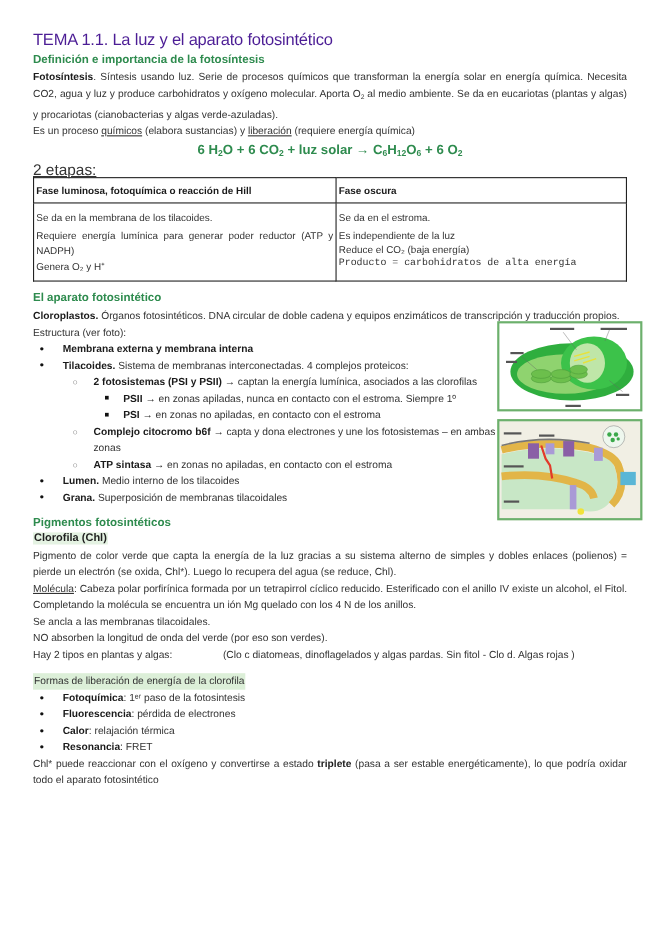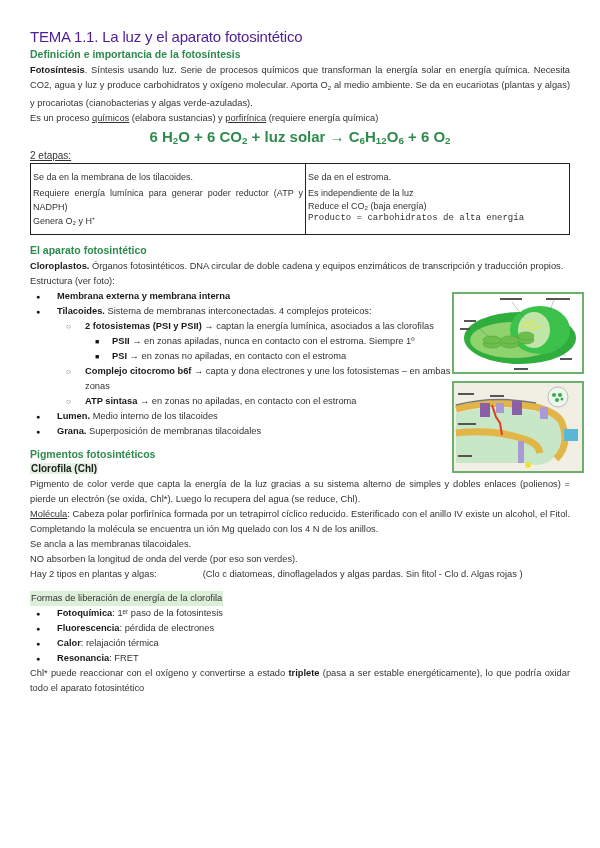--- a/index.html
+++ b/index.html
@@ -6,21 +6,21 @@
   body { width: 600px; height: 848px; position: relative; overflow: hidden;
          font-family: "Liberation Sans", sans-serif; color: #333; font-size: 9.3px; }
   .page { position: absolute; left: 30px; top: 28px; width: 540px; }
   .title { font-size: 15px; color: #4c1d95; font-weight: normal; margin: 0 0 3px 0; letter-spacing: -0.2px; }
   .h2 { font-size: 10.5px; color: #2e8b4e; font-weight: bold; margin: 0 0 3px 0; }
   .h3 { font-size: 10px; color: #1e1e1e; font-weight: bold; margin: 0 0 3px 0; display: inline-block; background: #e4f2e2; padding: 0 1px; }
   p { margin: 0; line-height: 15px; }
   .just { text-align: justify; }
   b { color: #1a1a1a; }
   u { text-decoration: underline; }
-  .eq { text-align: center; color: #2e8b4e; font-weight: bold; font-size: 15px; margin: 2px 0 4px 0; }
+  .eq { text-align: center; color: #2e8b4e; font-weight: bold; font-size: 12px; margin: 2px 0 4px 0; }
   sub { font-size: 65%; vertical-align: -2px; }
   table { border-collapse: collapse; width: 540px; margin-top: 1px; }
   td, th { border: 1px solid #222; vertical-align: top; padding: 6px 2px; font-size: 9px; text-align: left; line-height: 14px; }
   th { font-weight: bold; color: #1a1a1a; padding: 4px 2px; }
   .col1 { width: 270px; }
   ul { margin: 0; padding-left: 0; list-style: none; }
   li { position: relative; line-height: 15px; }
   .l1 { padding-left: 27px; }
   .l1::before { content: "●"; position: absolute; left: 6px; font-size: 7px; color: #111; }
   .l2 { padding-left: 55px; }
@@ -33,25 +33,29 @@
   .fig2 { left: 452px; top: 381px; width: 128px; height: 88px; background: #f1efe4; }
   .highlight { background: #dcefd8; display: inline-block; padding: 0 1px; }
 </style>
 </head>
 <body>
 
 <div class="page">
   <div class="title">TEMA 1.1. La luz y el aparato fotosintético</div>
   <div class="h2">Definición e importancia de la fotosíntesis</div>
   <p class="just"><b>Fotosíntesis</b><span>. Síntesis usando luz. Serie de procesos químicos que transforman la energía solar en energía química. Necesita CO2, agua y luz  y produce carbohidratos y oxígeno molecular. Aporta O</span><sub>2</sub><span> al medio ambiente. Se da en eucariotas (plantas y algas) y procariotas (cianobacterias y algas verde-azuladas).</span></p>
-  <p><span>Es un proceso </span><u>químicos</u><span> (elabora sustancias) y </span><u>porfirínica</u><span> (requiere energía química)</span></p>
+  <p><span>Es un proceso </span><u>químicos</u><span> (elabora sustancias) y </span><u>liberación</u><span> (requiere energía química)</span></p>
   <div class="eq"><span>6 H</span><sub>2</sub><span>O + 6 CO</span><sub>2</sub><span> + luz solar → C</span><sub>6</sub><span>H</span><sub>12</sub><span>O</span><sub>6</sub><span> + 6 O</span><sub>2</sub></div>
-  <p style="font-size:10px;line-height:12px;"><u>2 etapas:</u></p>
+  <p style="font-size:14px;line-height:12px;"><u>2 etapas:</u></p>
   <table>
     <tbody>
+        <tr>
+      <th class="col1">Fase luminosa, fotoquímica o reacción de Hill</th>
+      <th>Fase oscura</th>
+    </tr>
     <tr>
       <td class="col1">
         <div style="margin-bottom:2px;">Se da en la membrana de los tilacoides.</div>
         <div style="text-align:justify;">Requiere energía lumínica para generar poder reductor (ATP y NADPH)</div>
         <div>Genera O₂ y H⁺</div>
       </td>
       <td>
         <div style="margin-bottom:2px;">Se da en el estroma.</div>
         <div>Es independiente de la luz</div>
         <div style="line-height:12px;">Reduce el CO₂ (baja energía)</div>

